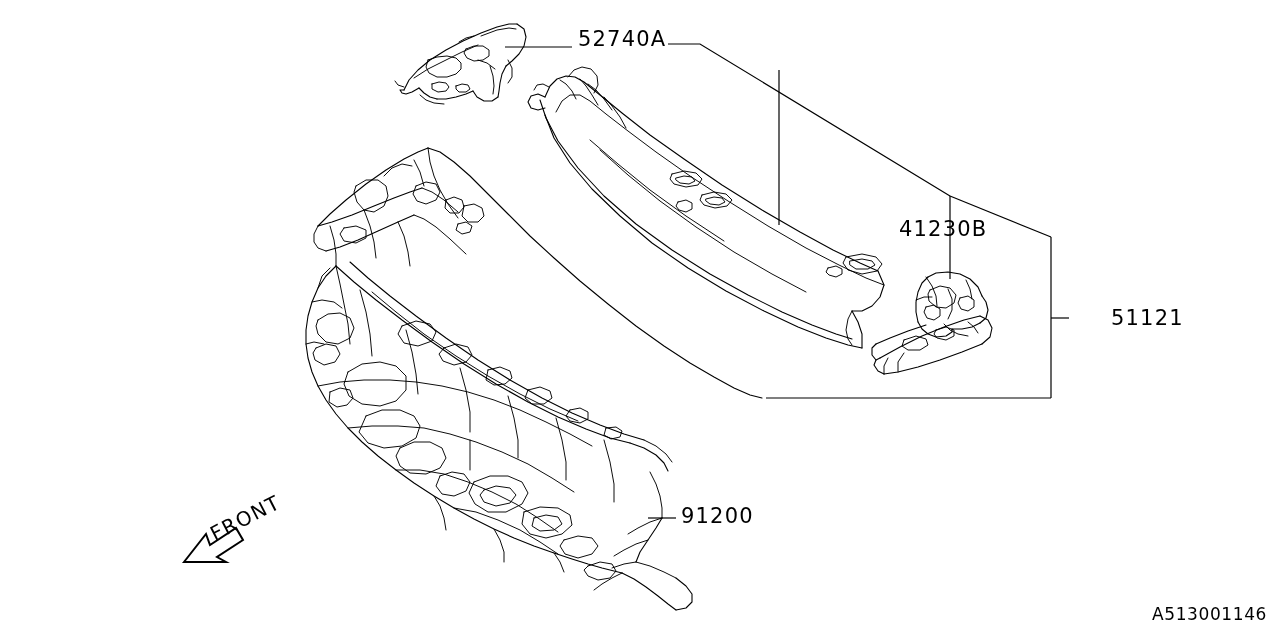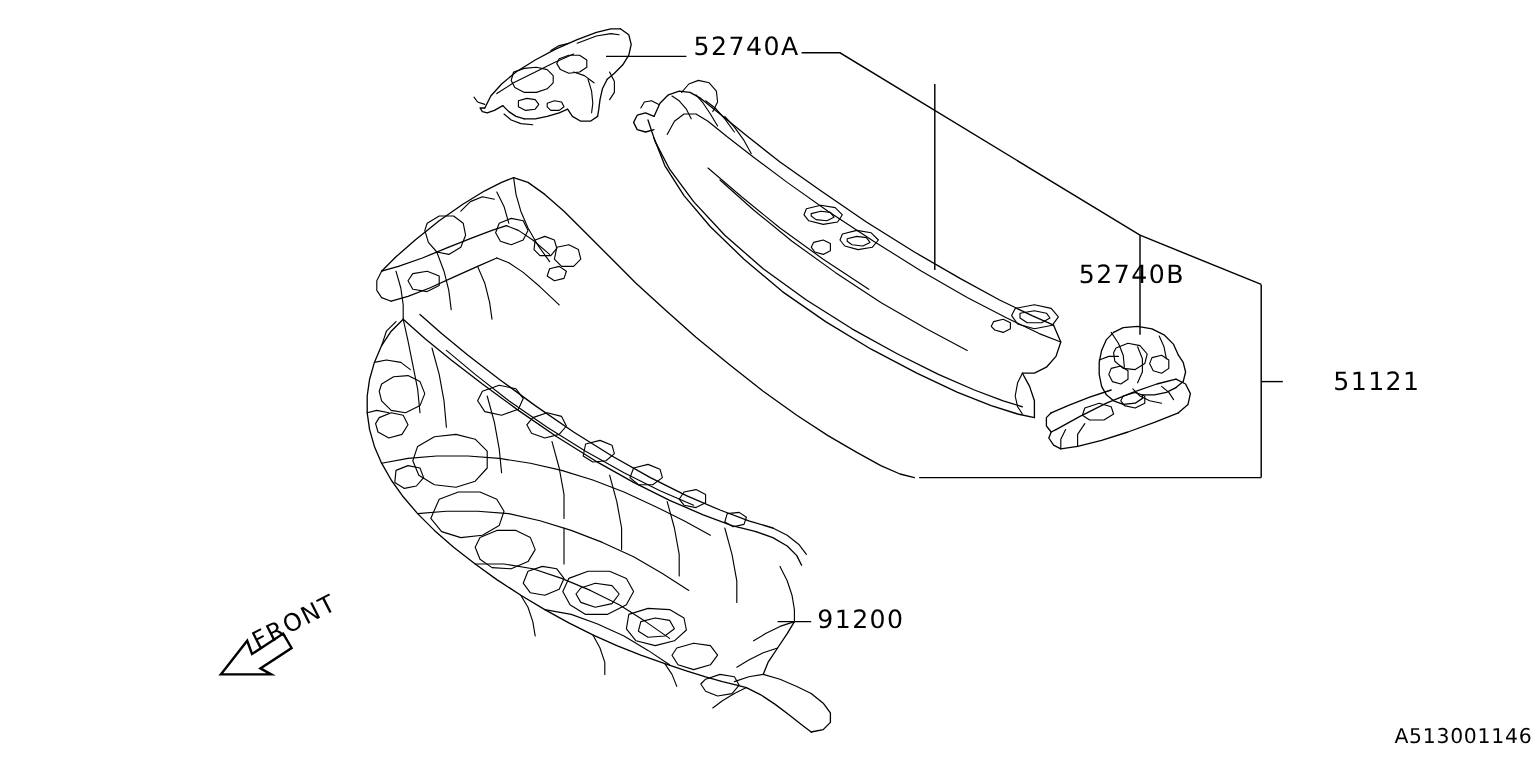--- a/index.html
+++ b/index.html
@@ -80,21 +80,20 @@
   #figure-code {
     position: absolute;
     left: 1152px;
     top: 606px;
     font-family: "DejaVu Sans", sans-serif;
     font-size: 17px;
     letter-spacing: 0.6px;
     color: #000000;
     white-space: nowrap;
     line-height: 1;
-    margin-left: 10px;
   }
 </style>
 </head>
 <body>
 
 <div id="diagram-root">
 
   <svg id="diagram-svg" viewBox="0 0 1280 640">
 
     <g>
@@ -333,21 +332,21 @@
     </g>
 
     <g>
       <path class="arrow-shape" d="M 184 562 L 206 534 L 210 545 L 236 528 L 243 540 L 217 557 L 226 562 Z"></path>
     </g>
 
   </svg>
 
   <div class="callout-label" id="label-52740A">52740A</div>
 
-  <div class="callout-label" id="label-52740B">52740B</div>
+  <div class="callout-label" id="label-52740B">41230B</div>
 
   <div class="callout-label" id="label-51121">51121</div>
 
   <div class="callout-label" id="label-52200">91200</div>
 
   <div id="front-label">FRONT</div>
 
   <div id="figure-code">A513001146</div>
 
 </div>

